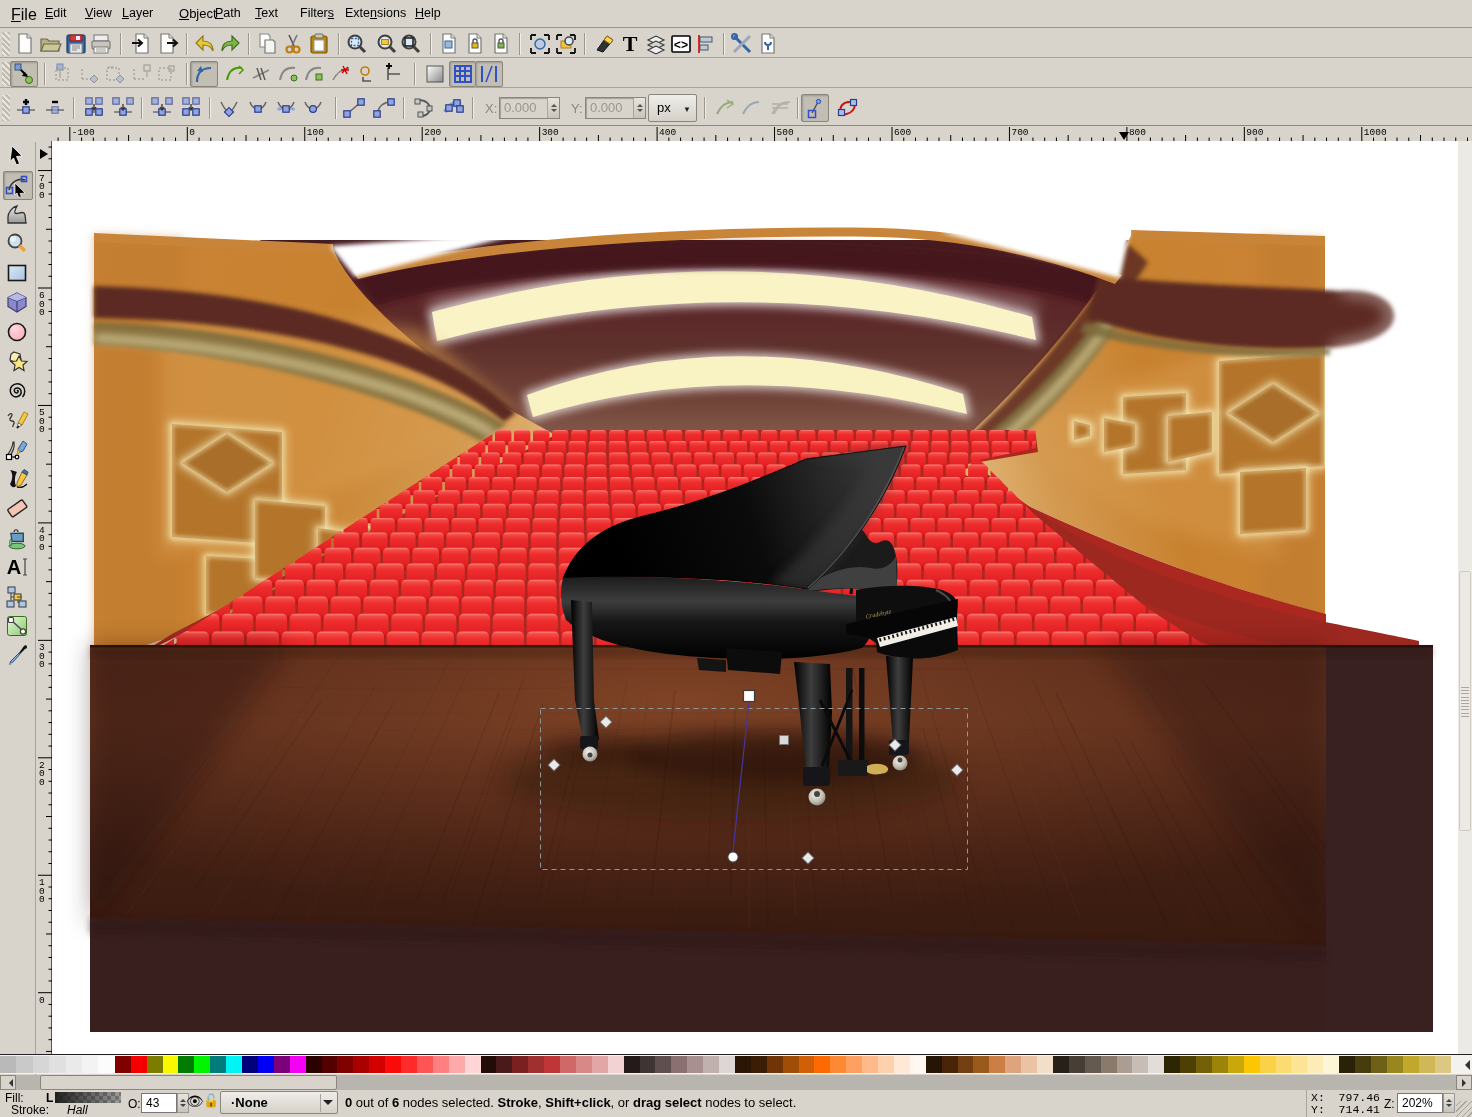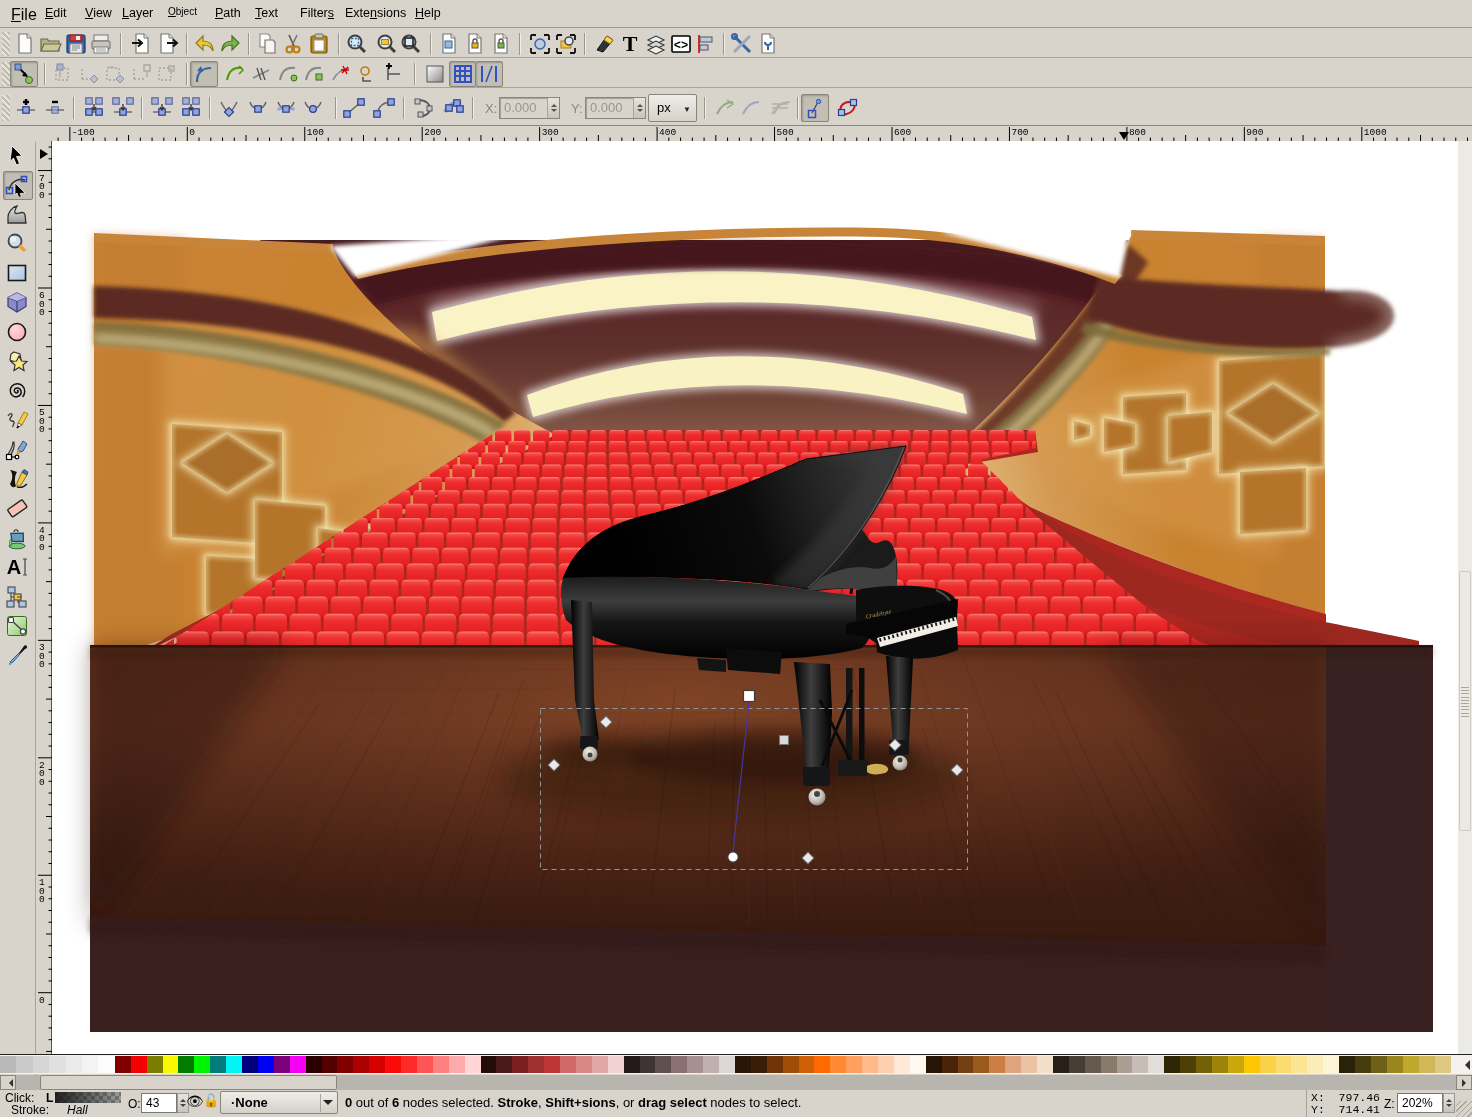--- a/index.html
+++ b/index.html
@@ -41,21 +41,21 @@
         <stop offset="1" stop-color="#88c86a"></stop>
       </linearGradient>
     </defs>
   </svg>
 
 <div class="bar" style="top:0;height:28px;border-bottom:1px solid #9a968c">
     <span style="position:absolute;left:11px;top:6px;font-size:16px"><u>F</u>ile</span>
     <span style="position:absolute;left:45px;top:6px;font-size:12.5px"><u>E</u>dit</span>
     <span style="position:absolute;left:85px;top:6px;font-size:12.5px"><u>V</u>iew</span>
     <span style="position:absolute;left:122px;top:6px;font-size:12.5px"><u>L</u>ayer</span>
-    <span style="position:absolute;left:168px;top:6px;font-size:10px"><u>O</u>bject</span>
+    <span style="position:absolute;left:179px;top:6px;font-size:13px"><u>O</u>bject</span>
     <span style="position:absolute;left:215px;top:6px;font-size:12.5px"><u>P</u>ath</span>
     <span style="position:absolute;left:255px;top:6px;font-size:12.5px"><u>T</u>ext</span>
     <span style="position:absolute;left:300px;top:6px;font-size:12.5px">Filter<u>s</u></span>
     <span style="position:absolute;left:345px;top:6px;font-size:12.5px">Exte<u>n</u>sions</span>
     <span style="position:absolute;left:415px;top:6px;font-size:12.5px"><u>H</u>elp</span>
   </div>
 
 <div class="bar" style="top:29px;height:29px;border-bottom:1px solid #a8a49a">
 <div style="position:absolute;left:2px;top:3px;width:8px;height:24px;background:repeating-linear-gradient(45deg,#c0bcb2 0,#c0bcb2 2px,#e8e4dc 2px,#e8e4dc 4px)"></div>
 <div class="ic" style="left:13px"><svg width="24" height="24" viewBox="0 0 24 24" xmlns="http://www.w3.org/2000/svg">
@@ -1674,42 +1674,42 @@
 <div style="position:absolute;left:0;top:0;width:16px;height:15px;background:#d8d4cc;border:1px solid #8a867c">
       <div style="position:absolute;left:4px;top:3px;border:4px solid transparent;border-right-color:#333"></div>
     </div>
 <div style="position:absolute;left:40px;top:0px;width:297px;height:15px;background:#d8d4cc;border:1px solid #8a867c;border-radius:2px"></div>
 <div style="position:absolute;right:0;top:0;width:16px;height:15px;background:#d8d4cc;border:1px solid #8a867c">
       <div style="position:absolute;left:5px;top:3px;border:4px solid transparent;border-left-color:#333"></div>
     </div>
 </div>
 
 <div style="position:absolute;left:0;top:1090px;width:1472px;height:27px;background:#d8d4cc;font-size:12px;color:#000">
-<span style="position:absolute;left:5px;top:1px">Click:</span>
+<span style="position:absolute;left:5px;top:1px">Fill:</span>
 <span style="position:absolute;left:11px;top:13px">Stroke:</span>
 <span style="position:absolute;left:46px;top:1px;font-weight:bold">L</span>
 <div style="position:absolute;left:55px;top:2px;width:66px;height:11px;background:repeating-conic-gradient(#9a9a9a 0 25%,#6a6a6a 0 50%) 0 0/8px 8px;opacity:0.9"></div>
 <div style="position:absolute;left:55px;top:2px;width:66px;height:11px;background:linear-gradient(90deg,rgba(25,25,25,0.95),rgba(120,120,120,0.1))"></div>
 <span style="position:absolute;left:67px;top:13px;font-style:italic">Hall</span>
 <span style="position:absolute;left:128px;top:7px">O:</span>
 <div style="position:absolute;left:141px;top:3px;width:36px;height:20px;background:#fff;border:1px solid #777">
       <span style="position:absolute;left:4px;top:2px">43</span>
 <div style="position:absolute;right:-13px;top:-1px;width:12px;height:20px;border:1px solid #999;background:linear-gradient(#e8e4dc,#c8c4ba)">
         <div style="position:absolute;left:2px;top:2px;border:3px solid transparent;border-bottom-color:#444"></div>
         <div style="position:absolute;left:2px;bottom:2px;border:3px solid transparent;border-top-color:#444"></div>
       </div>
     </div>
 <span style="position:absolute;left:186px;top:3px;font-size:14px">👁</span>
 <span style="position:absolute;left:203px;top:3px;font-size:13px;color:#b8922a">🔓</span>
 <div style="position:absolute;left:220px;top:1px;width:118px;height:23px;background:linear-gradient(#efede9,#d5d1c9);border:1px solid #8a867c;border-radius:2px">
 <span style="position:absolute;left:10px;top:3px;font-size:13px;font-weight:bold">·None</span>
 <div style="position:absolute;right:4px;top:8px;border:5px solid transparent;border-top-color:#222"></div>
 <div style="position:absolute;right:16px;top:2px;height:18px;border-left:1px solid #a8a49a"></div>
 </div>
-<span style="position:absolute;left:345px;top:5px;font-size:13px"><b>0</b> out of <b>6</b> nodes selected. <b>Stroke</b>, <b>Shift+sions</b>, or <b>drag select</b> nodes to select.</span>
+<span style="position:absolute;left:345px;top:5px;font-size:13px"><b>0</b> out of <b>6</b> nodes selected. <b>Stroke</b>, <b>Shift+click</b>, or <b>drag select</b> nodes to select.</span>
 <div style="position:absolute;left:1306px;top:0;height:27px;border-left:1px solid #a8a49a"></div>
 <span style="position:absolute;left:1311px;top:1px;font-family:'Liberation Mono',monospace;font-size:11.5px">X:&nbsp;&nbsp;797.46</span>
 <span style="position:absolute;left:1311px;top:13px;font-family:'Liberation Mono',monospace;font-size:11.5px">Y:&nbsp;&nbsp;714.41</span>
 <span style="position:absolute;left:1384px;top:7px;font-size:12px">Z:</span>
 <div style="position:absolute;left:1397px;top:3px;width:46px;height:20px;background:#fff;border:1px solid #777">
       <span style="position:absolute;left:4px;top:2px;font-size:12px">202%</span>
     </div>
 <div style="position:absolute;left:1443px;top:3px;width:12px;height:20px;border:1px solid #999;background:linear-gradient(#e8e4dc,#c8c4ba)">
       <div style="position:absolute;left:2px;top:2px;border:3px solid transparent;border-bottom-color:#444"></div>
       <div style="position:absolute;left:2px;bottom:2px;border:3px solid transparent;border-top-color:#444"></div>

